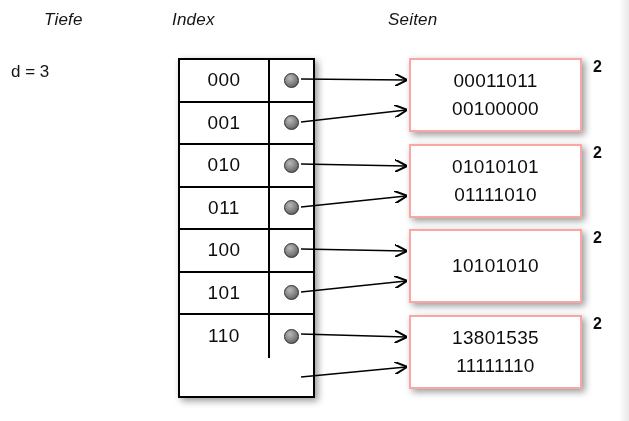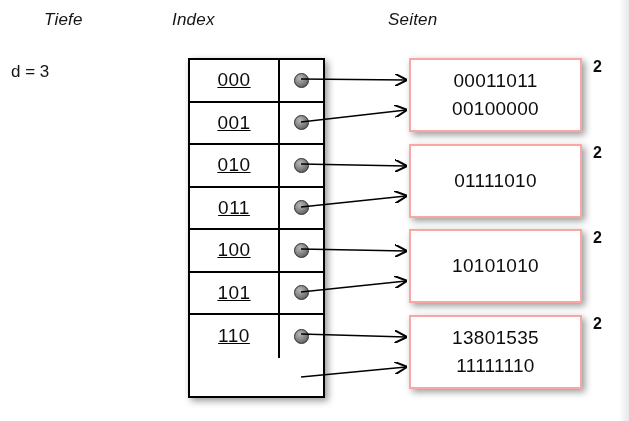--- a/index.html
+++ b/index.html
@@ -52,29 +52,28 @@
     left: 11px;
     top: 62px;
     font-size: 17px;
     color: #141414;
     white-space: nowrap;
   }
 
   
   #index-table {
     position: absolute;
-    left: 188px;
+    left: 178px;
     top: 58px;
     width: 137px;
     height: 340px;
     border: 2px solid #000000;
     box-sizing: border-box;
     background: #ffffff;
     box-shadow: 3px 3px 7px rgba(0,0,0,0.40);
-    text-decoration: underline;
   }
   .index-row {
     position: relative;
     height: 42.5px;
     box-sizing: border-box;
     border-bottom: 2px solid #000000;
     display: flex;
     align-items: stretch;
   }
   .index-row:last-child { border-bottom: none; }
@@ -211,20 +210,21 @@
 
   </div>
 
   <div class="page-box" style="top:58px;">
     <div class="page-line">00011011</div>
     <div class="page-line">00100000</div>
   </div>
   <div class="page-depth" style="top:58px;">2</div>
 
   <div class="page-box" style="top:144px;">
+    <div class="page-line">01010101</div>
     <div class="page-line">01111010</div>
   </div>
   <div class="page-depth" style="top:144px;">2</div>
 
   <div class="page-box" style="top:229px;">
     <div class="page-line">10101010</div>
   </div>
   <div class="page-depth" style="top:229px;">2</div>
 
   <div class="page-box" style="top:315px;">

